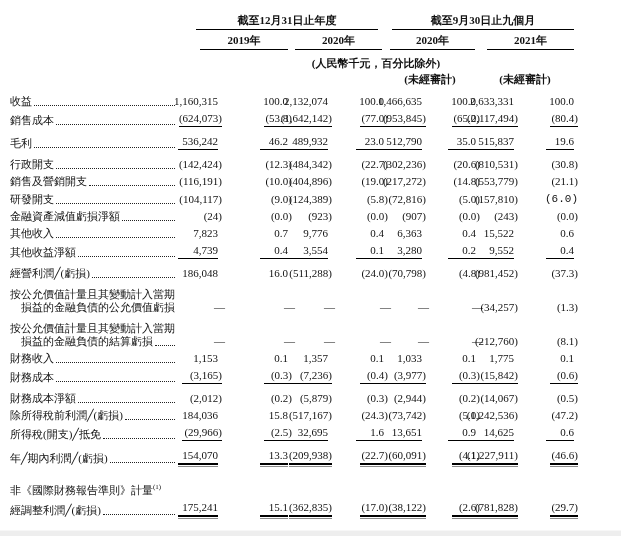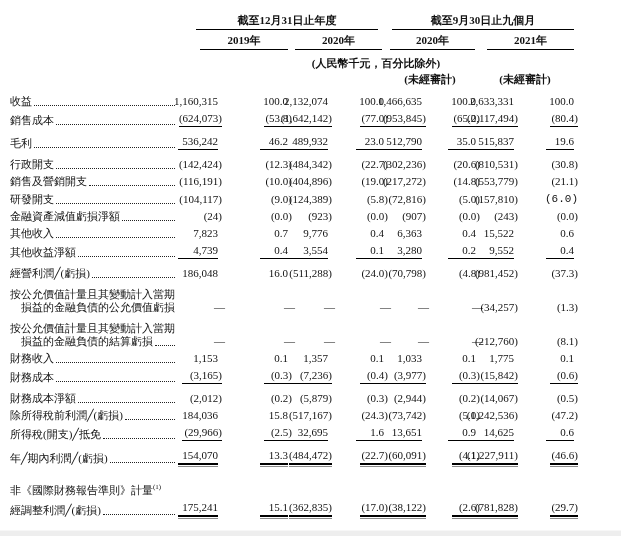--- a/index.html
+++ b/index.html
@@ -383,21 +383,21 @@
         </tr>
         <tr class="bold gap dbl">
           <td class="lbl">
             <div class="line">
               <span class="t">年╱期內利潤╱(虧損)</span>
               <span class="dots"></span>
             </div>
           </td>
           <td class="rmb"><span class="v">154,070</span></td>
           <td class="pct"><span class="v">13.3</span></td>
-          <td class="rmb"><span class="v" style="margin-right: -4px;">(484,472)</span></td>
+          <td class="rmb"><span class="v" style="margin-right: -4px;">(209,938)</span></td>
           <td class="pct"><span class="v" style="margin-right: -4px;">(22.7)</span></td>
           <td class="rmb"><span class="v" style="margin-right: -4px;">(60,091)</span></td>
           <td class="pct"><span class="v" style="margin-right: -4px;">(4.1)</span></td>
           <td class="rmb"><span class="v" style="margin-right: -4px;">(1,227,911)</span></td>
           <td class="pct"><span class="v" style="margin-right: -4px;">(46.6)</span></td>
         </tr>
         <tr class="bold gaplg">
           <td class="lbl">
             <div class="line">
               <span class="t">非《國際財務報告準則》計量<sup>(1)</sup></span>

